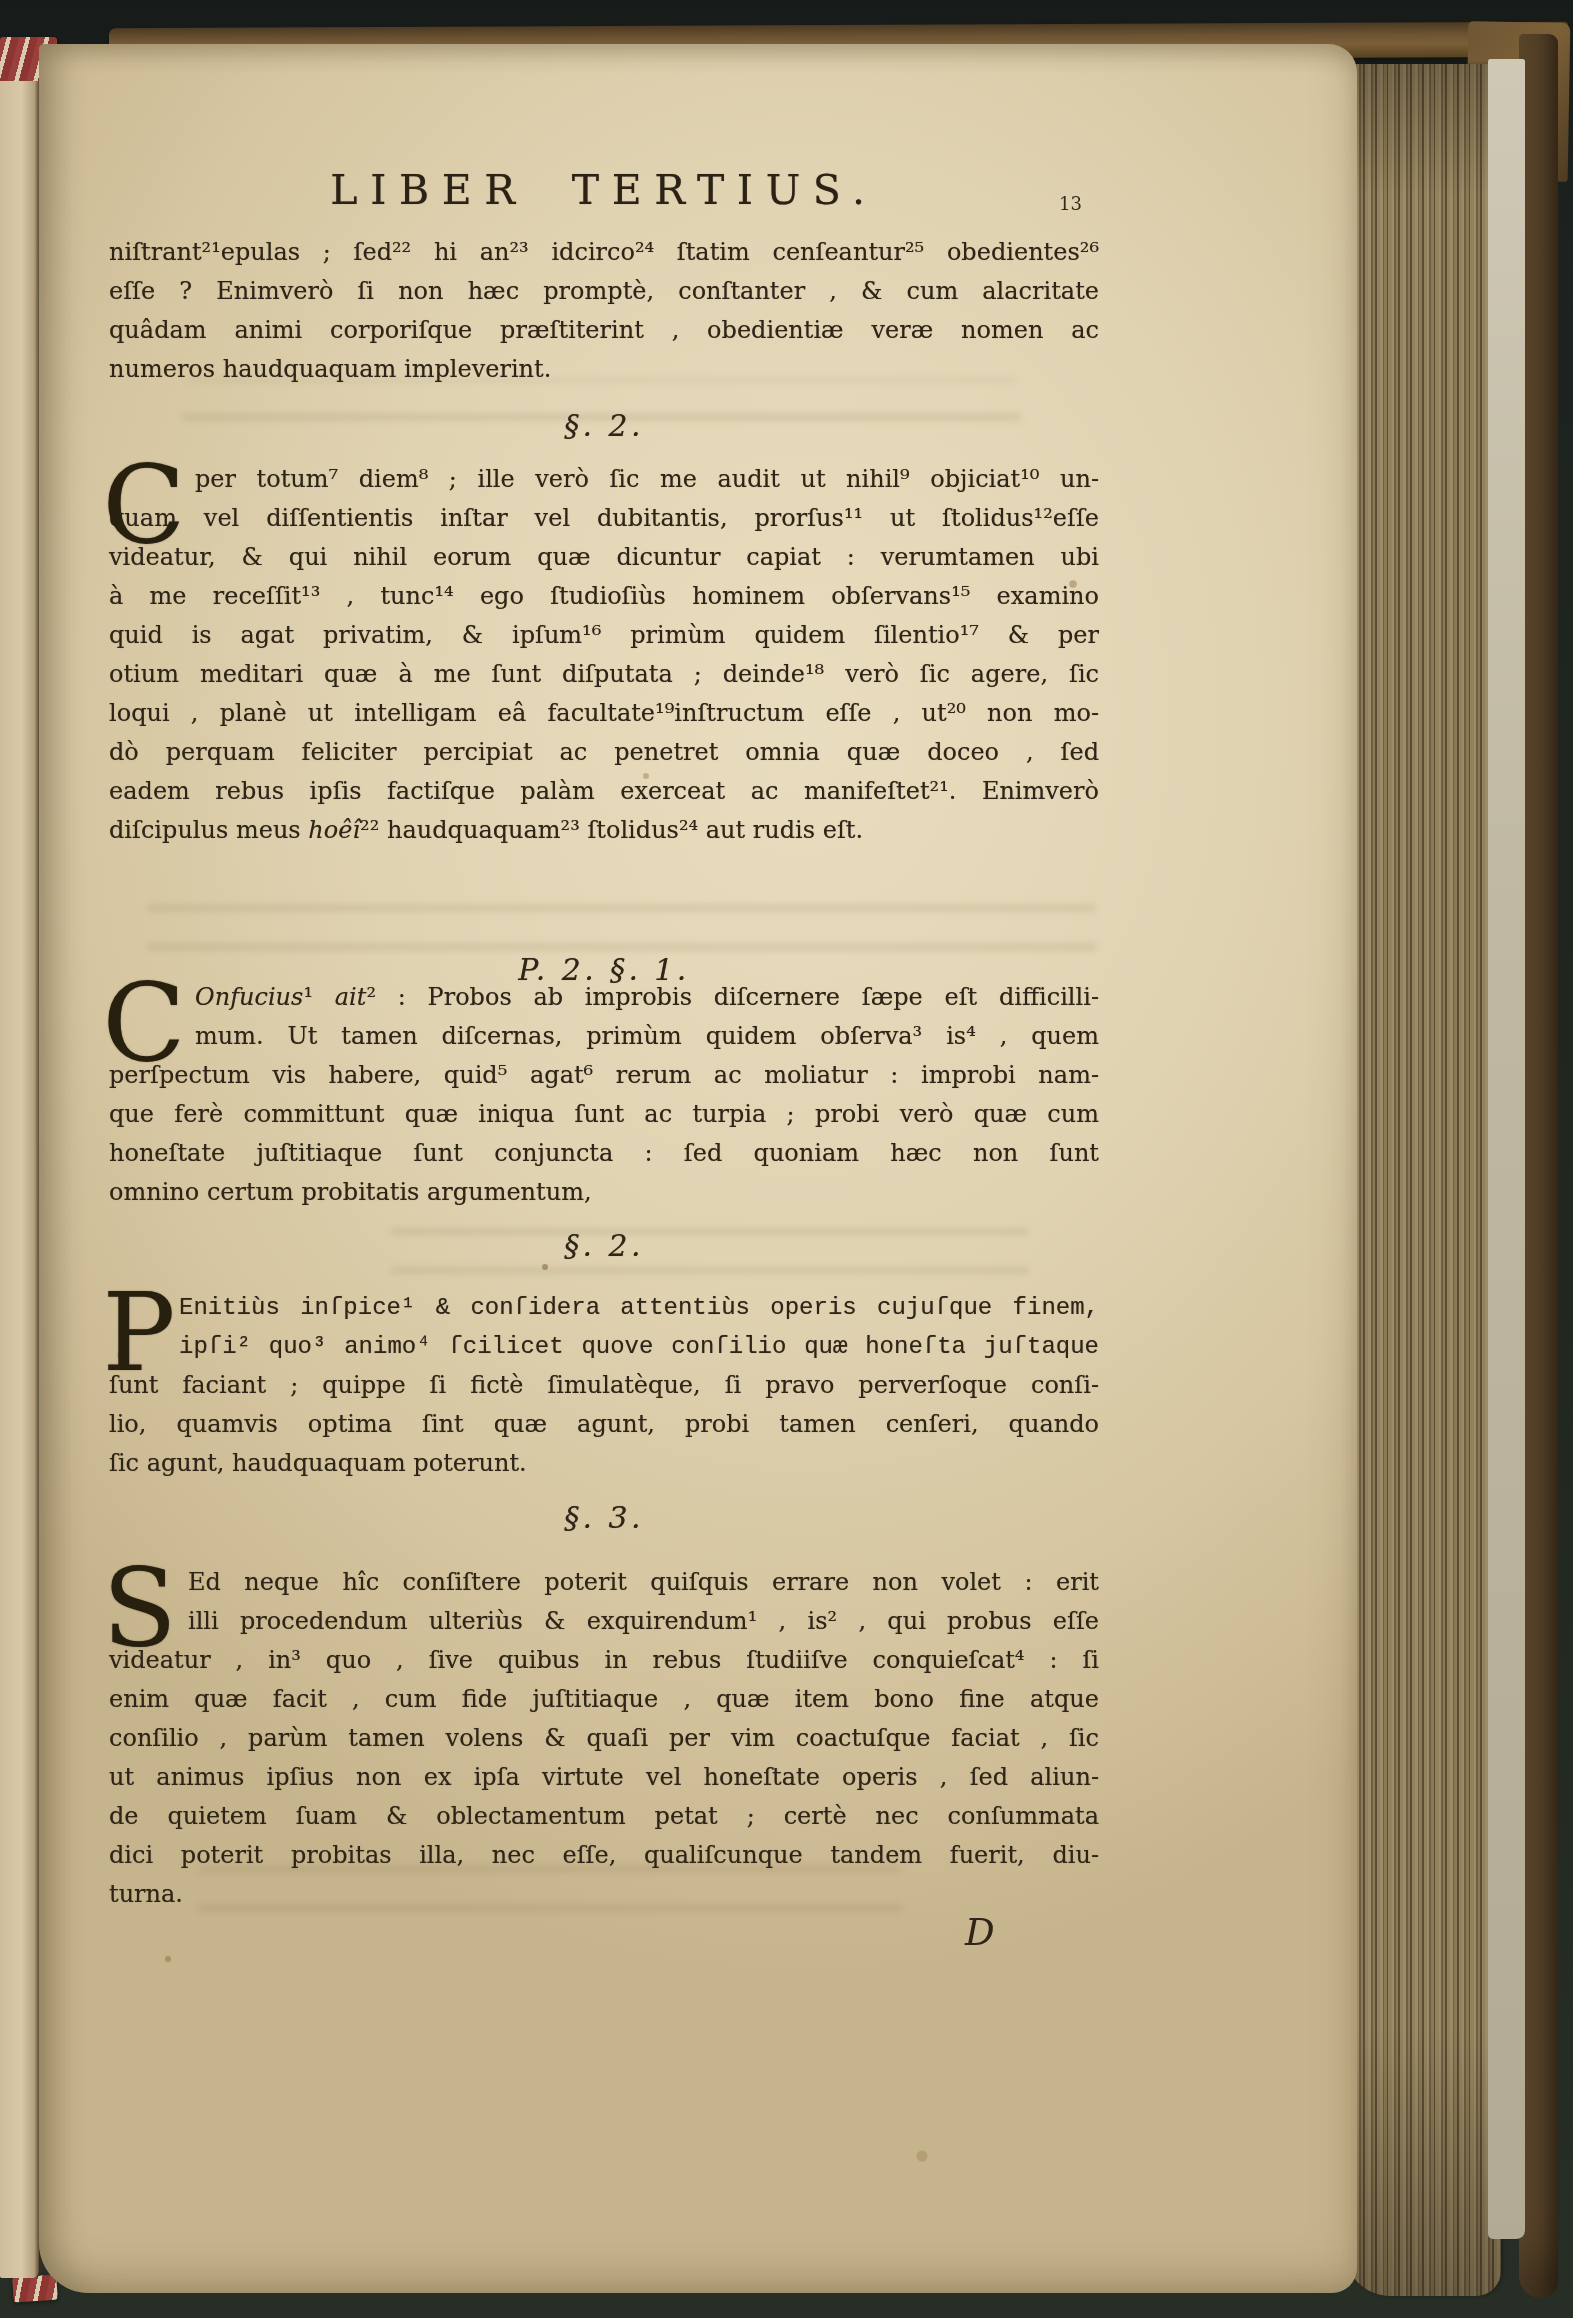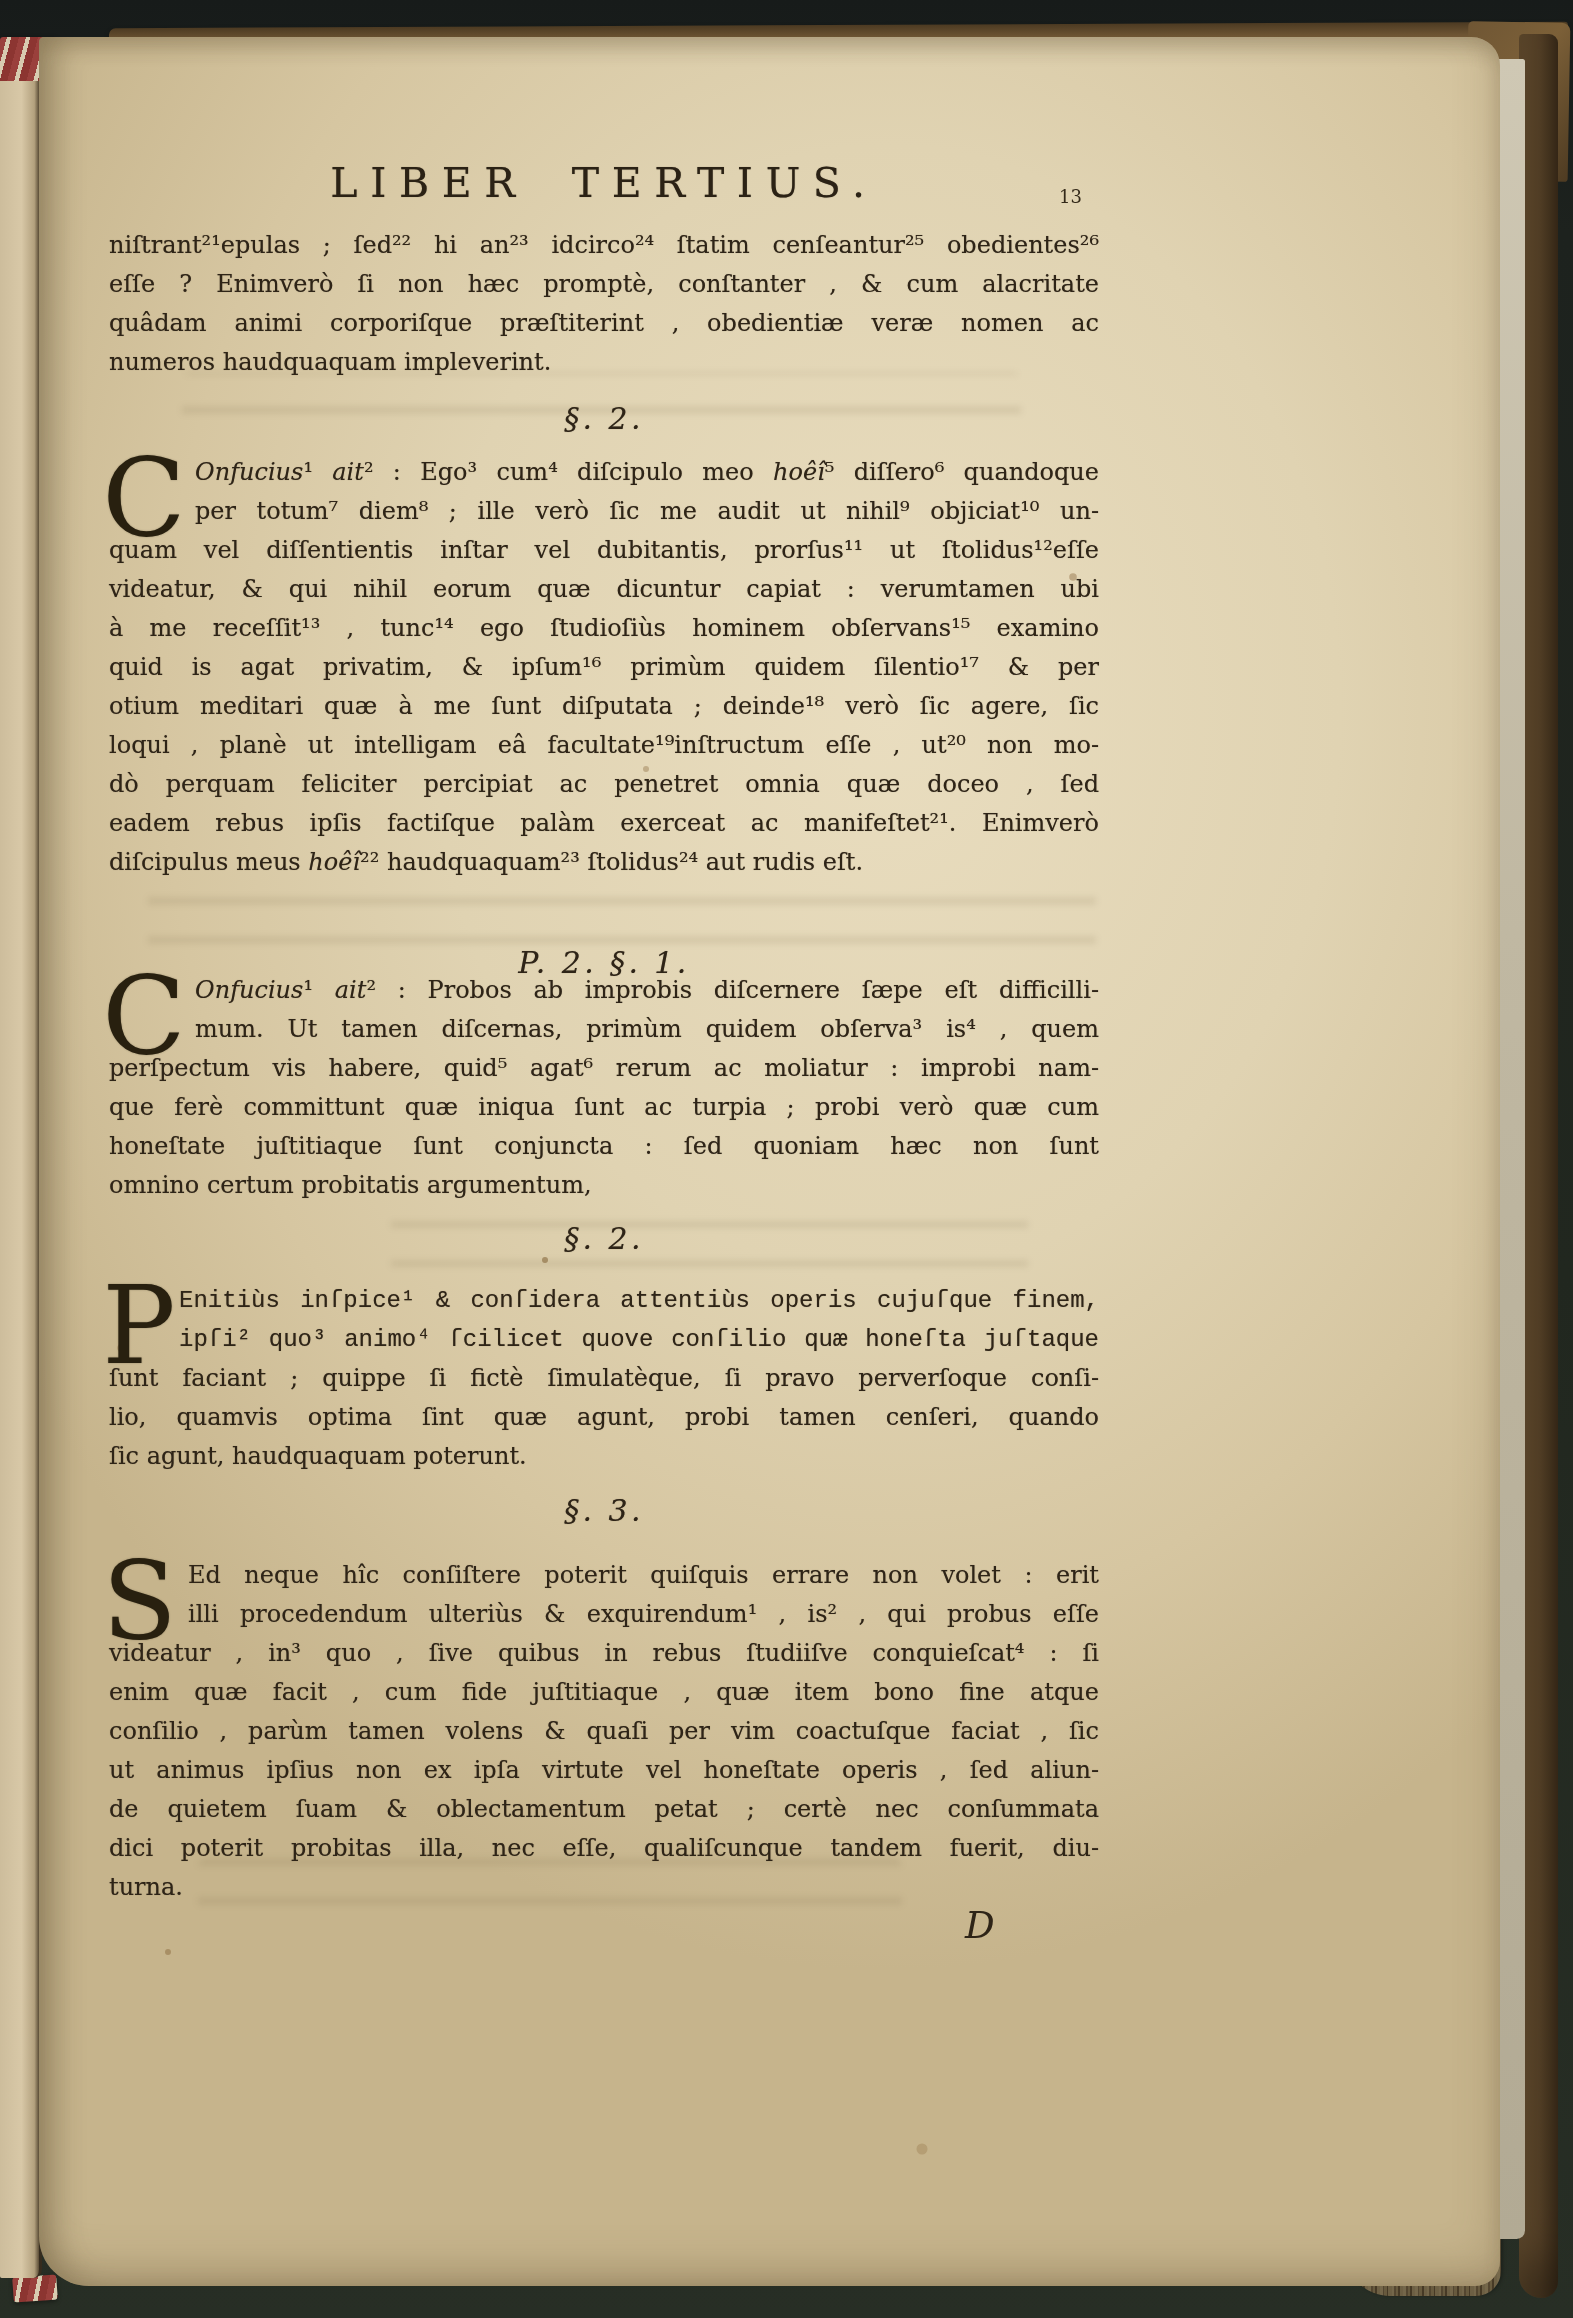--- a/index.html
+++ b/index.html
@@ -45,21 +45,21 @@
     border-radius:8.4px 6.7px 25px 45px;
     box-shadow:1.7px 0 3.4px rgba(0,0,0,.25);
   }
   .endpaper{
     position:absolute; left:1488px; top:59px; width:37px; height:2180px;
     background:linear-gradient(180deg,#cfc8b4 0%,#c0b8a2 40%,#b2aa94 100%);
     border-radius:2.5px 2.5px 8.4px 5px;
   }
   
   .page{
-    position:absolute; left:39px; top:37px; width:1461px; height:2249px;
+    position:absolute; left:39px; top:44px; width:1318px; height:2249px;
     background:
       radial-gradient(ellipse 1006px 1258px at 58% 30%, #e9ddbf 0%, #e0d3b2 45%, #d6c6a1 72%, #c6b48c 100%);
     border-radius:5px 28.5px 25px 50px;
     box-shadow:
       inset 18.4px 0 28.5px rgba(70,54,30,.28),
       inset -8.4px -22px 40px rgba(100,80,48,.20),
       inset 0 11.7px 17px rgba(90,70,40,.16);
     color:#2e2417;
   }
   .ghost{
@@ -136,21 +136,20 @@
           <div class="line just"><span>niſtrant²¹epulas ; ſed²² hi an²³ idcirco²⁴ ſtatim cenſeantur²⁵ obedientes²⁶</span></div>
           <div class="line just"><span>eſſe ? Enimverò ſi non hæc promptè, conſtanter , &amp; cum alacritate</span></div>
           <div class="line just"><span>quâdam animi corporiſque præſtiterint , obedientiæ veræ nomen ac</span></div>
           <div class="line"><span>numeros haudquaquam impleverint.</span></div>
         </div>
     </div>
 
     <div class="sec-heading" style="top:367px;">§. 2.</div>
     <div class="section" id="sec1" style="top:416px;">
       <div class="para">
-      <div class="line just dcpad"><span class="it">Onfucius</span><span>¹ </span><span class="it">ait</span><span>² : Ego³ cum⁴ diſcipulo meo </span><span class="it">hoêî</span><span>⁵ diſſero⁶ quandoque</span></div>
           <div class="line just dcpad"><span>per totum⁷ diem⁸ ; ille verò ſic me audit ut nihil⁹ objiciat¹⁰ un-</span></div>
           <div class="line just"><span>quam vel diſſentientis inſtar vel dubitantis, prorſus¹¹ ut ſtolidus¹²eſſe</span></div>
           <div class="line just"><span>videatur, &amp; qui nihil eorum quæ dicuntur capiat : verumtamen ubi</span></div>
           <div class="line just"><span>à me receſſit¹³ , tunc¹⁴ ego ſtudioſiùs hominem obſervans¹⁵ examino</span></div>
           <div class="line just"><span>quid is agat privatim, &amp; ipſum¹⁶ primùm quidem ſilentio¹⁷ &amp; per</span></div>
           <div class="line just"><span>otium meditari quæ à me ſunt diſputata ; deinde¹⁸ verò ſic agere, ſic</span></div>
           <div class="line just"><span>loqui , planè ut intelligam eâ facultate¹⁹inſtructum eſſe , ut²⁰ non mo-</span></div>
           <div class="line just"><span>dò perquam feliciter percipiat ac penetret omnia quæ doceo , ſed</span></div>
           <div class="line just"><span>eadem rebus ipſis factiſque palàm exerceat ac manifeſtet²¹. Enimverò</span></div>
           <div class="line"><span>diſcipulus meus </span><span class="it">hoêî</span><span>²² haudquaquam²³ ſtolidus²⁴ aut rudis eſt.</span></div>

